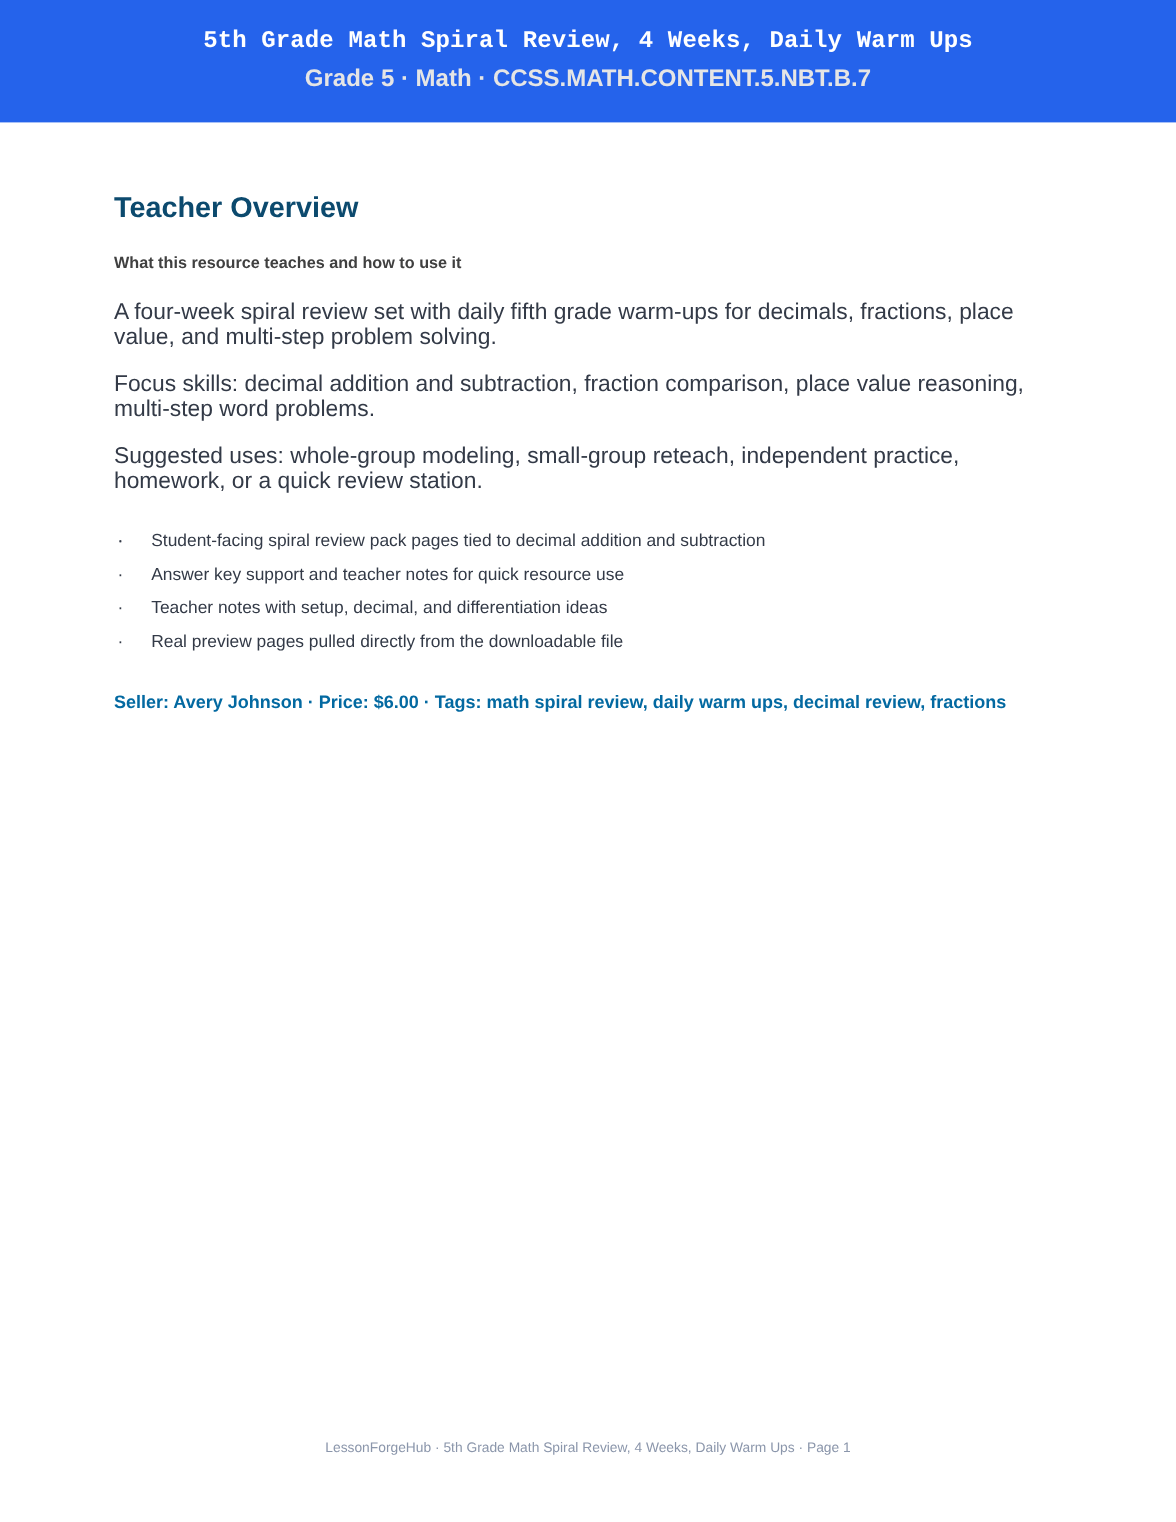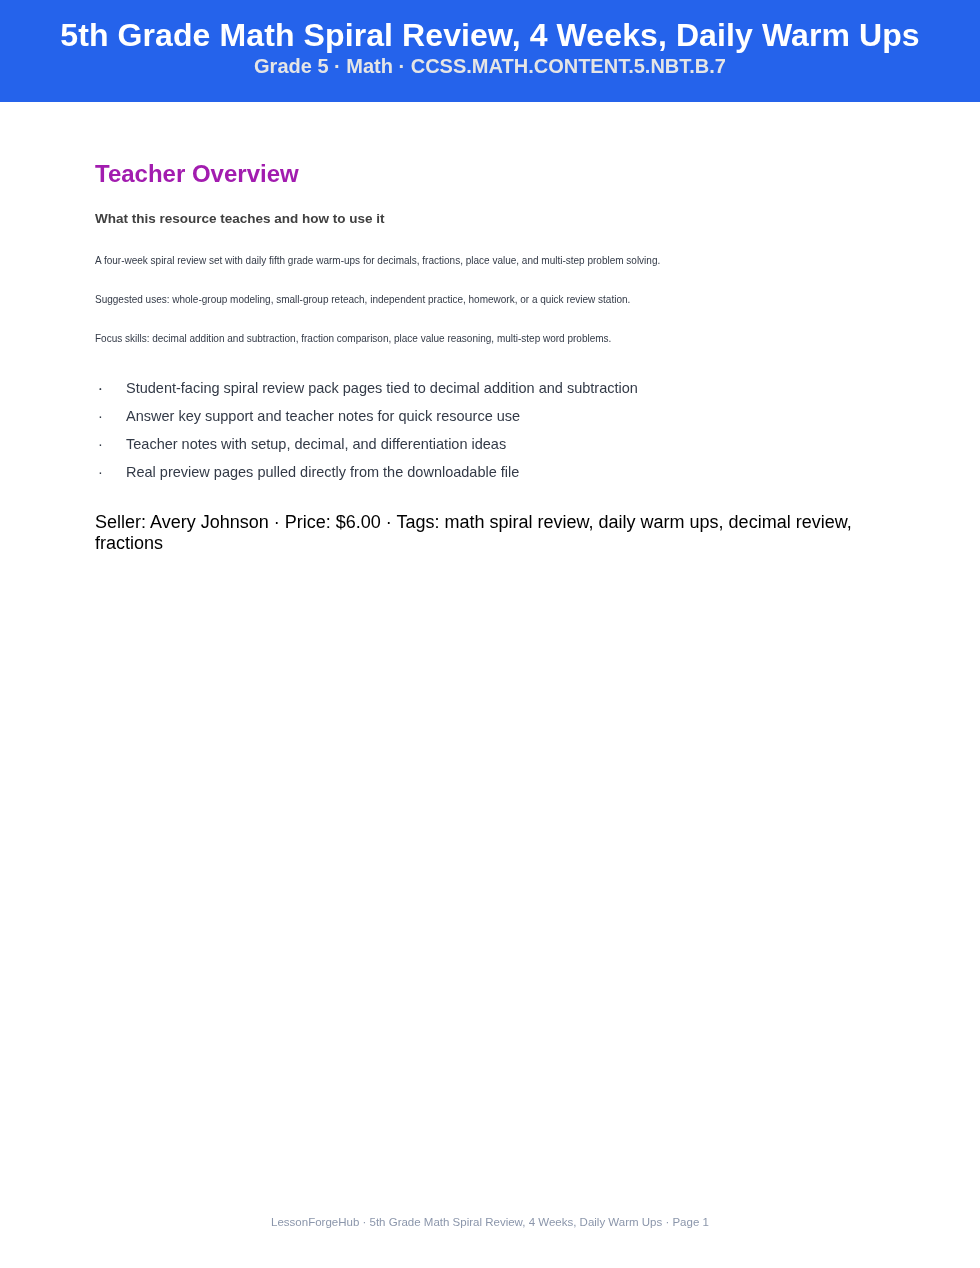--- a/index.html
+++ b/index.html
@@ -31,61 +31,62 @@
     background: #2563eb;
     box-sizing: border-box;
     padding-top: 18px;
     text-align: center;
     flex: 0 0 auto;
   }
 
   .header-title {
     margin: 0;
     color: #ffffff;
-    font-size: 32px;
+    font-size: 20px;
     font-weight: bold;
     line-height: 34px;
     letter-spacing: 0.1px;
+    font-family: Liberation Mono, monospace;
   }
 
   .header-subtitle {
     margin: 5px 0 0 0;
     color: #e5e5e5;
     font-size: 20px;
     font-weight: bold;
     line-height: 18px;
   }
 
   
   .content {
     flex: 1 1 auto;
     box-sizing: border-box;
     padding: 58px 95px 0 95px;
   }
 
   .section-heading {
     margin: 0 0 22px 0;
-    color: #a21caf;
+    color: #0c4a6e;
     font-size: 24px;
     font-weight: bold;
     line-height: 28px;
   }
 
   .sub-heading {
     margin: 0 0 22px 0;
     color: #404040;
     font-size: 13.5px;
     font-weight: bold;
     line-height: 18px;
   }
 
   .body-par {
     margin: 0 0 18px 0;
     color: #333a47;
-    font-size: 10px;
+    font-size: 19px;
     line-height: 21px;
     max-width: 795px;
   }
 
   .bullet-list {
     list-style: none;
     margin: 30px 0 0 0;
     padding: 0;
   }
 
@@ -102,30 +103,31 @@
     position: absolute;
     left: 3px;
     top: 0;
     color: #333a47;
     font-size: 14.5px;
     line-height: 19px;
   }
 
   .meta-line {
     margin: 30px 0 0 0;
-    color: #000000;
-    font-size: 18px;
+    color: #0369a1;
+    font-size: 15px;
     line-height: 21px;
+    font-weight: bold;
   }
 
   
   .footer {
     flex: 0 0 auto;
     text-align: center;
-    padding-bottom: 38px;
+    padding-bottom: 53px;
   }
 
   .footer-text {
     margin: 0;
     color: #8b96ab;
     font-size: 11.5px;
     line-height: 16px;
   }
 </style>
 </head>
@@ -139,23 +141,23 @@
   </div>
 
   <div class="content">
 
     <h2 class="section-heading">Teacher Overview</h2>
 
     <p class="sub-heading">What this resource teaches and how to use it</p>
 
     <p class="body-par">A four-week spiral review set with daily fifth grade warm-ups for decimals, fractions, place value, and multi-step problem solving.</p>
 
+    <p class="body-par">Focus skills: decimal addition and subtraction, fraction comparison, place value reasoning, multi-step word problems.</p>
+
     <p class="body-par">Suggested uses: whole-group modeling, small-group reteach, independent practice, homework, or a quick review station.</p>
-
-    <p class="body-par">Focus skills: decimal addition and subtraction, fraction comparison, place value reasoning, multi-step word problems.</p>
 
     <ul class="bullet-list">
       <li class="bullet-item">
         <span class="bullet-marker">·</span>
       </li>
       <li class="bullet-item">
         <span class="bullet-marker">·</span>
         <span>Student-facing spiral review pack pages tied to decimal addition and subtraction</span>
       </li>
       <li class="bullet-item">

